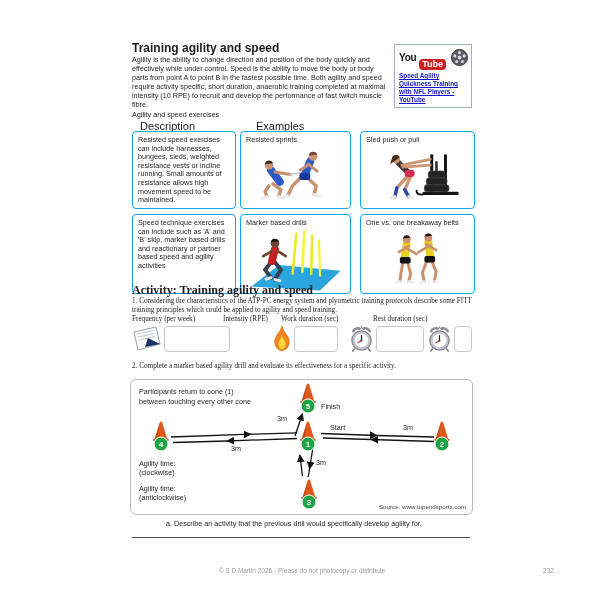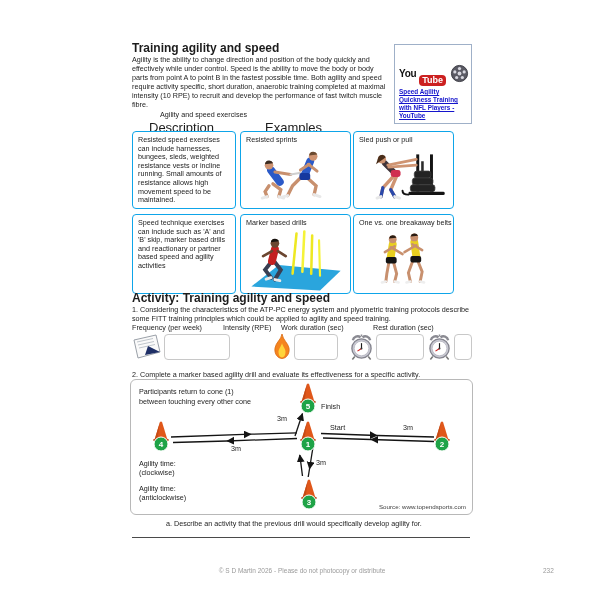--- a/index.html
+++ b/index.html
@@ -4,41 +4,41 @@
 <style>
   html,body{margin:0;padding:0;}
   body{width:600px;height:600px;background:#fff;font-family:"Liberation Sans",sans-serif;color:#1c1c1c;position:relative;overflow:hidden;}
   .page{position:absolute;inset:0;background:#fff;}
   h3{font-size:12px;font-weight:bold;margin:0 0 1.5px 0;line-height:9px;}
   p{font-size:7.2px;line-height:9.1px;margin:0;}
   section{position:absolute;box-sizing:border-box;}
 
   
   .intro{left:132px;top:44px;width:340px;}
-  .yt-box{float:right;width:78px;border:1px solid #9fb0c8;background:#fff;padding:16px 4px 3px 4px;margin:0 0 3px 6px;box-sizing:border-box;}
+  .yt-box{float:right;width:78px;border:1px solid #9fb0c8;background:#fff;padding:0 4px 3px 4px;margin:0 0 3px 6px;box-sizing:border-box;}
   .yt-logo-row{display:flex;align-items:center;gap:2px;}
   .yt-you{font-weight:bold;font-size:10px;color:#111;letter-spacing:-0.3px;}
   .yt-tube{font-weight:bold;font-size:9px;color:#fff;background:#cc2020;border-radius:4px;padding:0 3px 1px 3px;margin-left:1px;margin-top:14px;}
   .yt-reel{margin-left:2px;flex:0 0 auto;}
   .yt-link{font-size:6.4px;font-weight:bold;color:#1414cc;text-decoration:underline;line-height:8px;margin-top:2px;cursor:pointer;}
 
   
-  .exercises{left:132px;top:110px;width:340px;height:184px;padding-left:28px;}
+  .exercises{left:132px;top:110px;width:340px;height:184px;}
   .ex-subtitle{font-size:7.2px;}
-  .col-labels{position:absolute;top:10px;left:17px;width:340px;font-size:13px;}
+  .col-labels{position:absolute;top:10px;left:8px;width:340px;font-size:11px;}
   .col-labels .lab2{position:absolute;left:116px;top:0;}
   .cell{position:absolute;border:1px solid #0ea5e9;border-radius:4px;background:#fff;box-sizing:border-box;overflow:hidden;}
   .cell p{padding:4px 5px;font-size:7.2px;line-height:8.6px;}
   .cell .ex-label{position:absolute;top:3px;left:5px;font-size:7.2px;}
   .cell svg.photo{position:absolute;left:50%;transform:translateX(-50%);}
   .r1{top:21px;height:78px;} .r2{top:104px;height:80px;}
-  .c1{left:0;width:104px;} .c2{left:108px;width:111px;text-decoration:underline;} .c3{left:221px;width:101px;}
+  .c1{left:0;width:104px;} .c2{left:108px;width:111px;text-decoration:underline;} .c3{left:228px;width:115px;}
 
   
-  .activity{left:132px;top:294px;width:340px;height:86px;}
+  .activity{left:132px;top:286px;width:340px;height:86px;font-family:Liberation Serif, serif;}
   .fitt-headers{position:absolute;top:29px;left:0;width:340px;height:9px;font-size:7.2px;}
   .fitt-headers span{position:absolute;top:0;white-space:nowrap;}
   .fh0{left:0;} .fh1{left:91px;} .fh2{left:149px;} .fh3{left:241px;}
   .fitt-row{position:absolute;top:39px;left:0;width:340px;height:29px;}
   .fitt-row .ic{position:absolute;top:0;}
   .abox{position:absolute;top:1px;height:26px;border:1px solid #c8c8c8;border-radius:4px;background:#fff;box-sizing:border-box;}
   .q2{position:absolute;top:76px;left:0;width:340px;}
 
   
   .diagram{left:130px;top:379px;width:343px;height:136px;border:1px solid #b8b8b8;border-radius:6px;background:#fff;}

